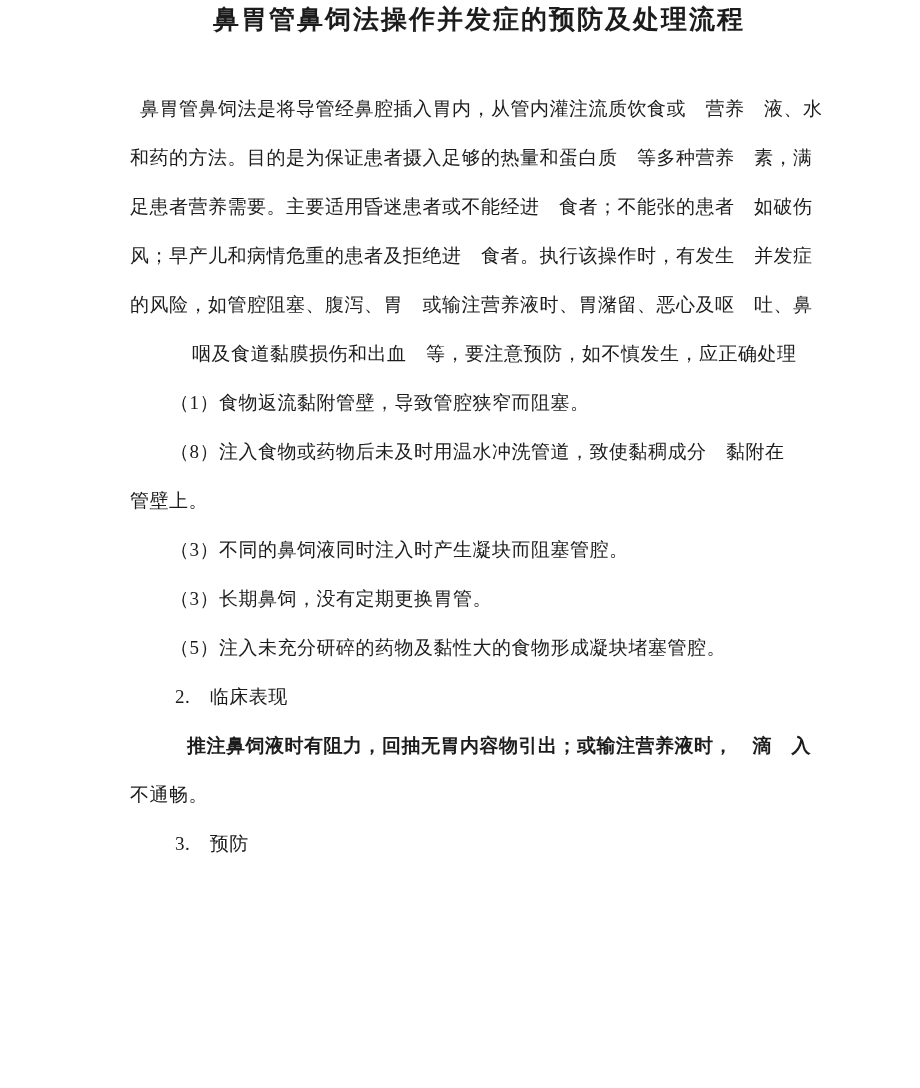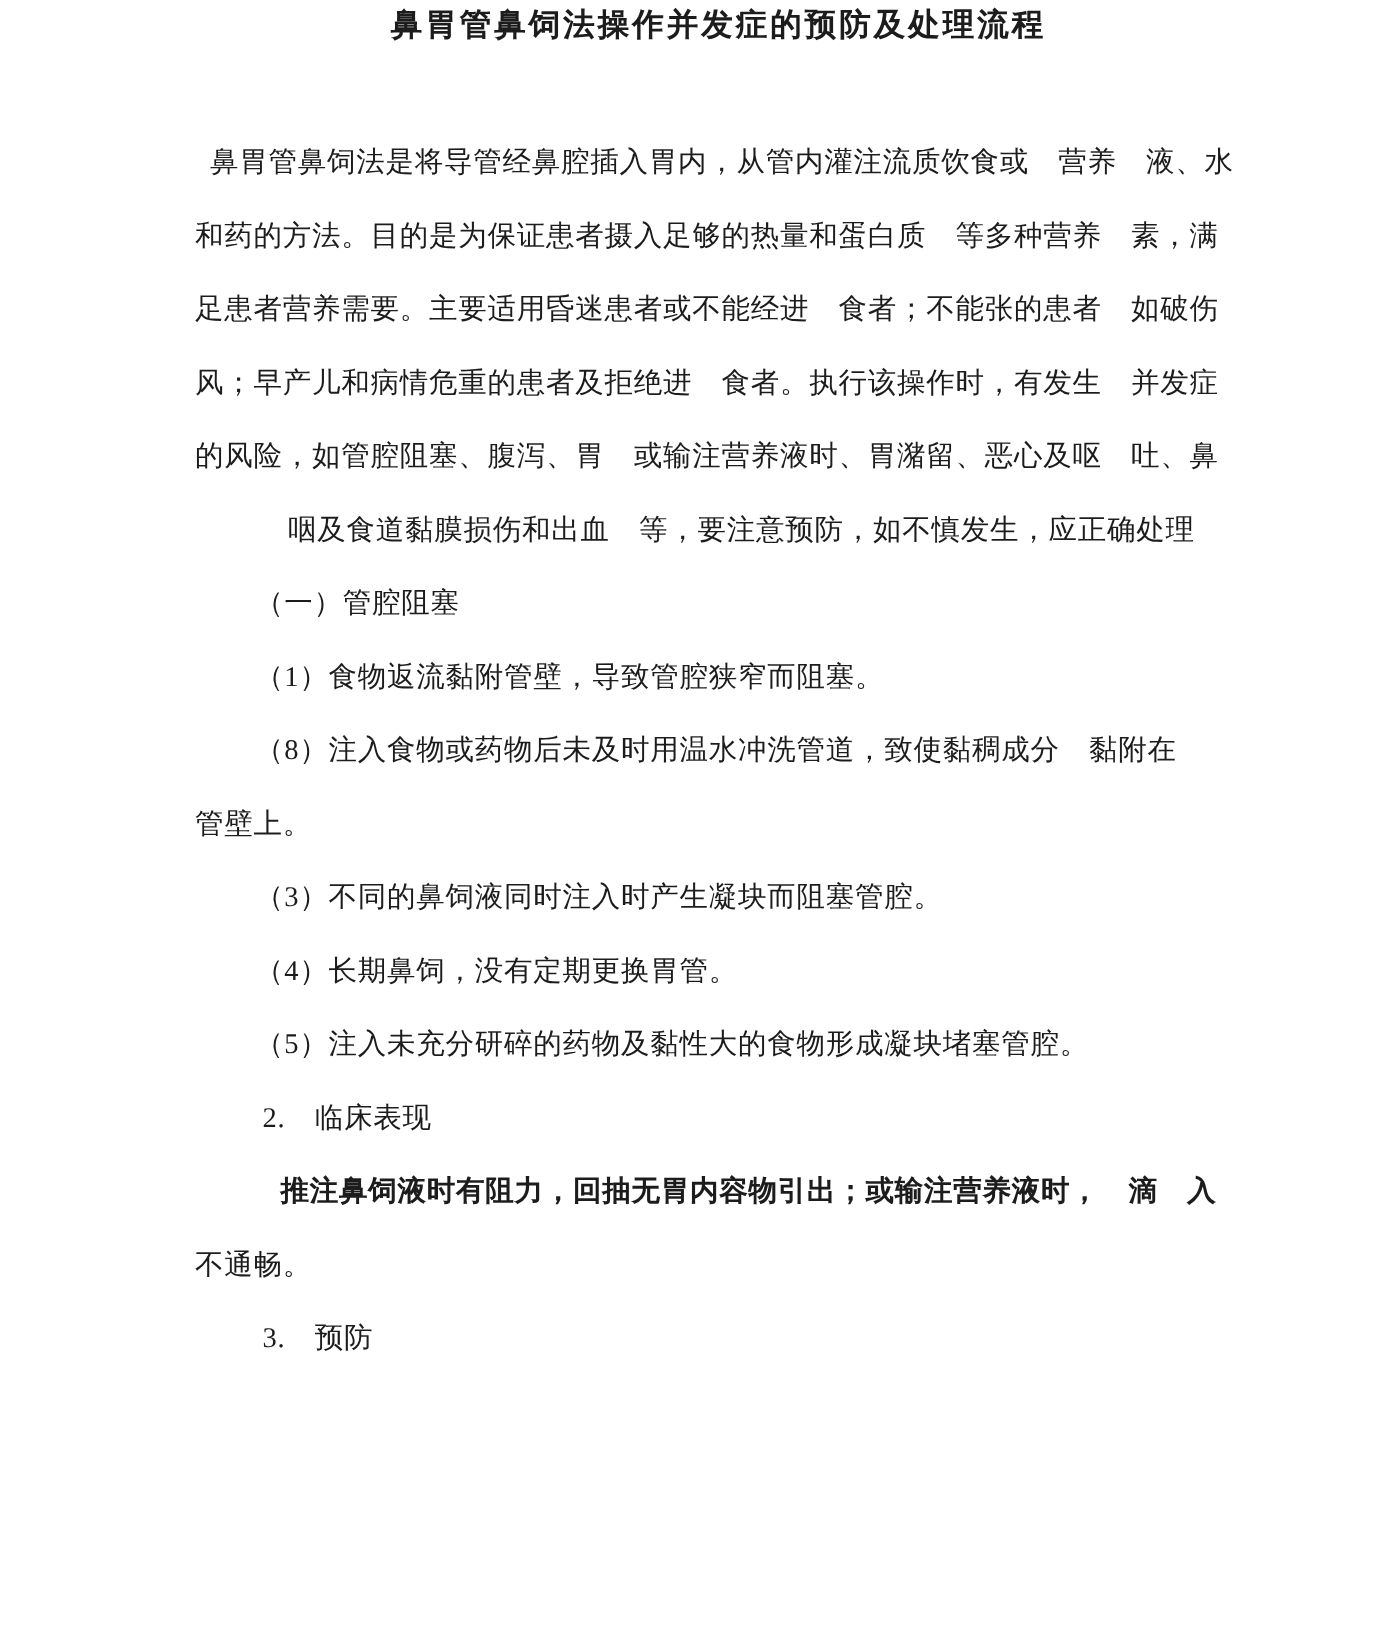--- a/index.html
+++ b/index.html
@@ -17,21 +17,21 @@
     color: #1c1c1c;
   }
   .doc-title {
     position: absolute;
     top: 2px;
     left: 0;
     width: 920px;
     box-sizing: border-box;
     padding-left: 38px;
     text-align: center;
-    font-size: 21px;
+    font-size: 26px;
     font-weight: bold;
     letter-spacing: 2px;
     white-space: pre;
   }
   .doc-body {
     position: absolute;
     top: 84px;
     left: 130px;
     width: 672px;
   }
@@ -57,25 +57,24 @@
   <div class="doc-title">鼻胃管鼻饲法操作并发症的预防及处理流程</div>
 
   <div class="doc-body">
 
   <div class="line ind-10">鼻胃管鼻饲法是将导管经鼻腔插入胃内，从管内灌注流质饮食或　营养　液、水</div>
       <div class="line">和药的方法。目的是为保证患者摄入足够的热量和蛋白质　等多种营养　素，满</div>
       <div class="line">足患者营养需要。主要适用昏迷患者或不能经进　食者；不能张的患者　如破伤</div>
       <div class="line">风；早产儿和病情危重的患者及拒绝进　食者。执行该操作时，有发生　并发症</div>
       <div class="line">的风险，如管腔阻塞、腹泻、胃　或输注营养液时、胃潴留、恶心及呕　吐、鼻</div>
       <div class="line ind-62">咽及食道黏膜损伤和出血　等，要注意预防，如不慎发生，应正确处理</div>
-      <div class="line ind-40">（一）管腔阻塞</div>
       <div class="line ind-40">（1）食物返流黏附管壁，导致管腔狭窄而阻塞。</div>
       <div class="line ind-40">（8）注入食物或药物后未及时用温水冲洗管道，致使黏稠成分　黏附在</div>
       <div class="line">管壁上。</div>
       <div class="line ind-40">（3）不同的鼻饲液同时注入时产生凝块而阻塞管腔。</div>
-      <div class="line ind-40">（4）长期鼻饲，没有定期更换胃管。</div>
+      <div class="line ind-40">（3）长期鼻饲，没有定期更换胃管。</div>
       <div class="line ind-40">（5）注入未充分研碎的药物及黏性大的食物形成凝块堵塞管腔。</div>
       <div class="line ind-45">2.　临床表现</div>
       <div class="line ind-57">推注鼻饲液时有阻力，回抽无胃内容物引出；或输注营养液时，　滴　入</div>
       <div class="line">不通畅。</div>
       <div class="line ind-45">3.　预防</div>
     </div>
 </div>
 
 </body></html>

